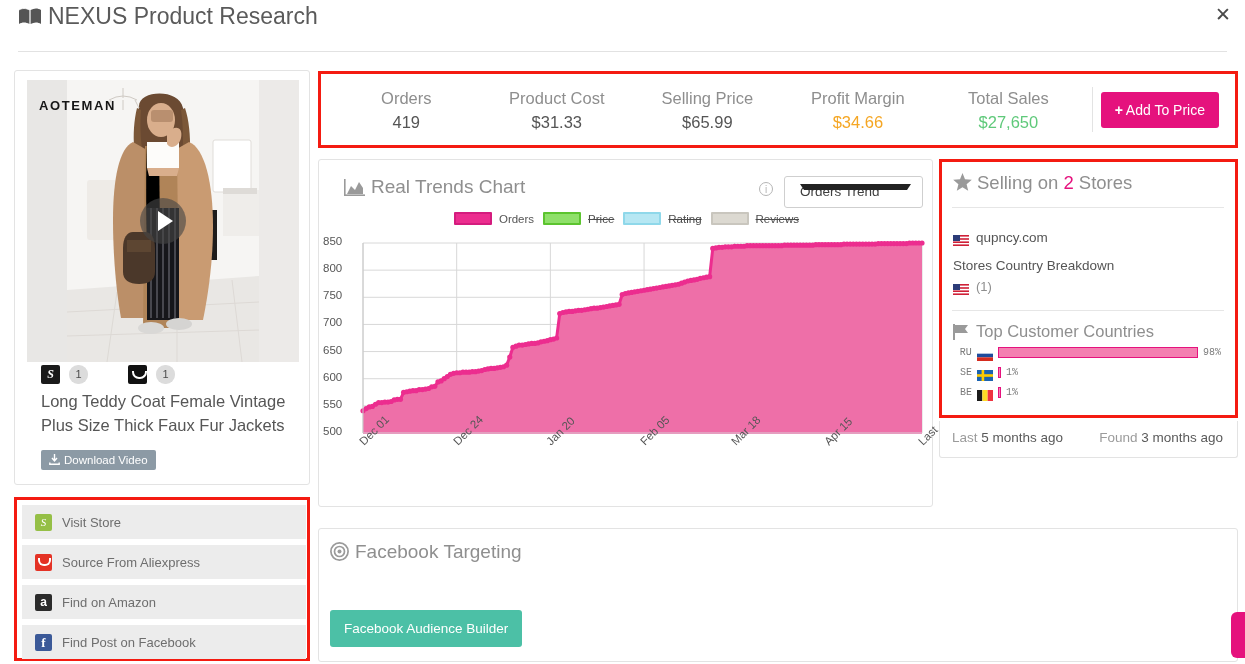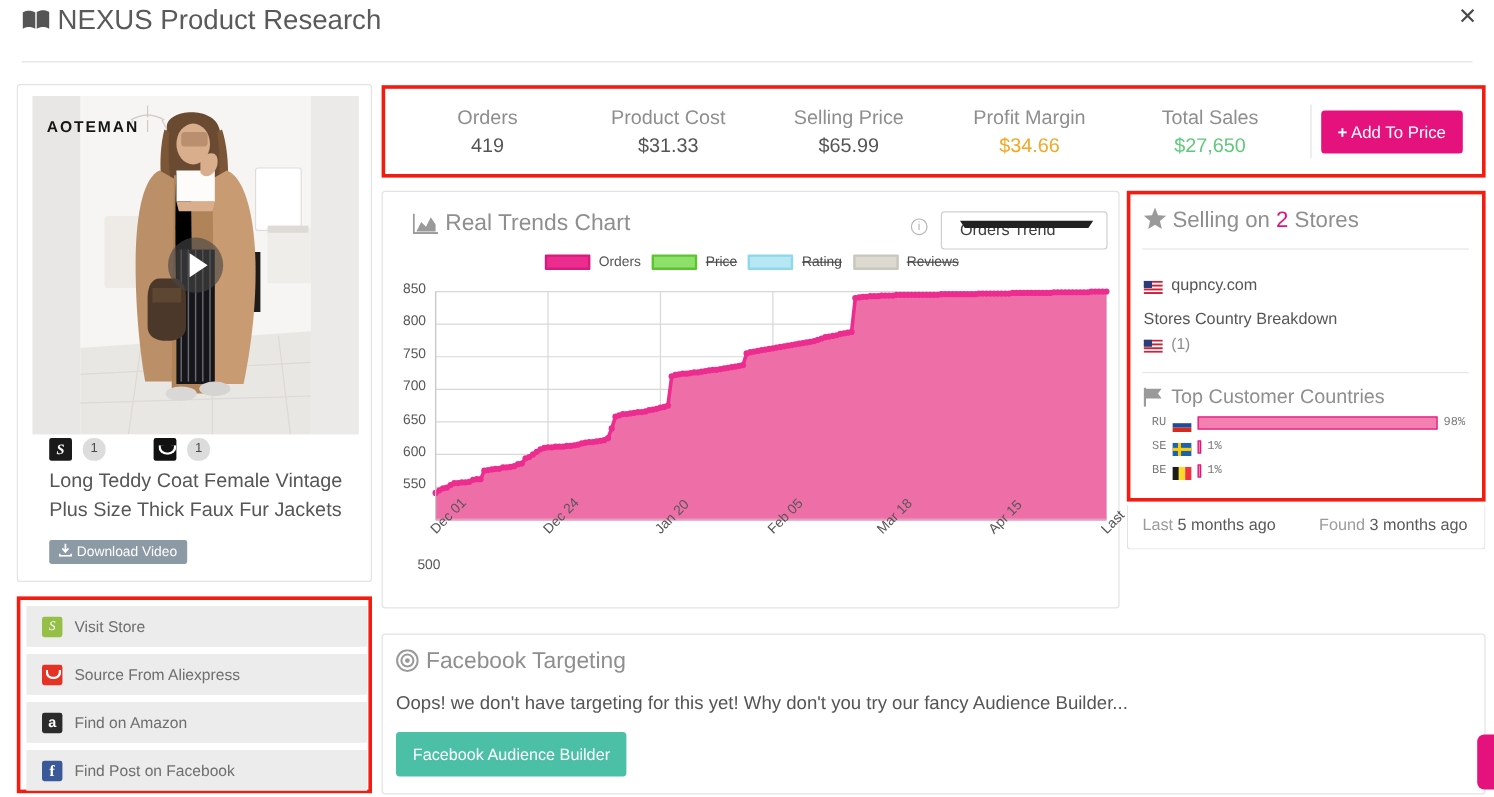--- a/index.html
+++ b/index.html
@@ -163,21 +163,21 @@
            border-right: 4.5px solid transparent; border-top: 6px solid #222; }
   .legend {
     position: absolute; left: 0; top: 52px; width: 615px;
     display: flex; justify-content: center; align-items: center; gap: 9px;
   }
   .lg-item { display: flex; align-items: center; gap: 7px; cursor: pointer; }
   .lg-swatch { width: 38px; height: 13px; border-radius: 1px; }
   .lg-text { font-size: 11.5px; color: #555; }
   .lg-text.off { text-decoration: line-through; color: #4c4c4c; }
   .plot-wrap { position: absolute; left: 0; top: 75px; width: 615px; height: 273px; }
-  .y-label { position: absolute; font-size: 11.5px; color: #565656; text-align: right; width: 32px; }
+  .y-label { position: absolute; font-size: 11.5px; color: #565656; text-align: left; width: 32px; }
   .x-label {
     position: absolute; font-size: 11.5px; color: #565656; white-space: nowrap;
     transform: rotate(-45deg); transform-origin: left top;
   }
 
   
   .sell-box {
     position: absolute; left: 939px; top: 159px; width: 299px; height: 259px;
     border: 3px solid #f41b11; background: #fff;
   }
@@ -406,21 +406,21 @@
         <span class="lg-text off">Rating</span>
       </div>
       <div class="lg-item">
         <span class="lg-swatch" style="background:#dcd9d1;border:2px solid #c9c6be"></span>
         <span class="lg-text off">Reviews</span>
       </div>
     </div>
 
     <div class="plot-wrap">
       <div id="y-axis">
-          <div class="y-label" style="left: 16px; top: 190px; margin-top: 40px;">500</div>
+          <div class="y-label" style="left: 4px; top: 190px;">500</div>
           <div class="y-label" style="left: 4px; top: 162.857px;">550</div>
           <div class="y-label" style="left: 4px; top: 135.714px;">600</div>
           <div class="y-label" style="left: 4px; top: 108.571px;">650</div>
           <div class="y-label" style="left: 4px; top: 81.4286px;">700</div>
           <div class="y-label" style="left: 4px; top: 54.2857px;">750</div>
           <div class="y-label" style="left: 4px; top: 27.1429px;">800</div>
           <div class="y-label" style="left: 4px; top: 0px;">850</div>
         </div>
       <svg id="plot-svg" width="615" height="273" viewBox="0 0 615 273">
           <line x1="44" x2="603" y1="198" y2="198" stroke="#d8d8d8" stroke-width="1"></line>
@@ -738,18 +738,17 @@
   <div class="fb-card">
     <div class="fb-title">
       <span class="target-ico">
         <svg width="19" height="19" viewBox="0 0 19 19">
           <circle cx="9.5" cy="9.5" r="8.6" fill="none" stroke="#9a9a9a" stroke-width="1.7"></circle>
           <circle cx="9.5" cy="9.5" r="5" fill="none" stroke="#9a9a9a" stroke-width="1.7"></circle>
           <circle cx="9.5" cy="9.5" r="2" fill="#9a9a9a"></circle>
         </svg>
       </span><span>Facebook Targeting</span>
     </div>
-    <div class="fb-text">Oops! we don't have targeting for this yet! Why don't you try our fancy Audience Builder...</div>
     <button class="fb-btn">Facebook Audience Builder</button>
   </div>
 
   <div class="float-tab"></div>
 </div>
 
 </body></html>

